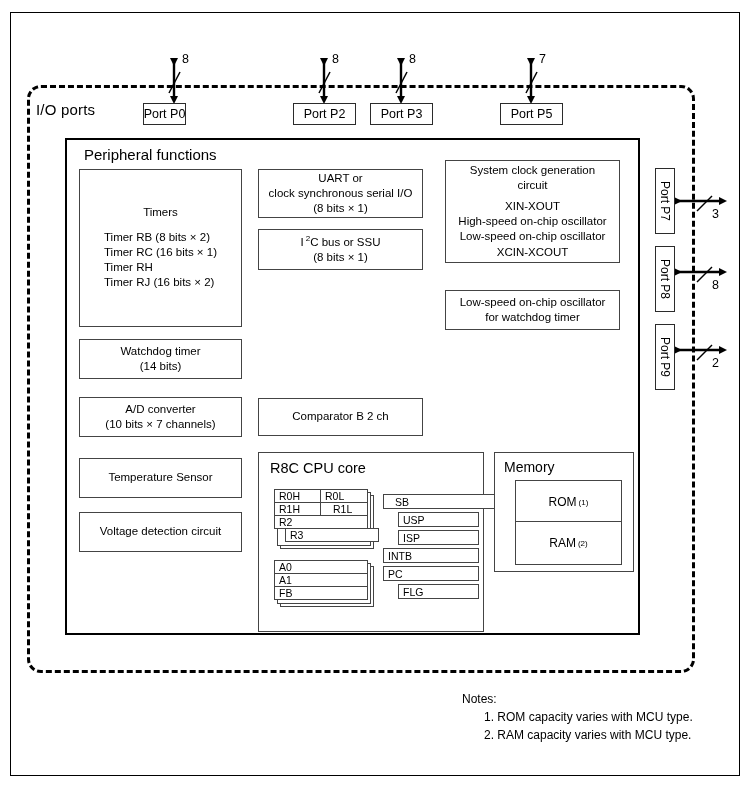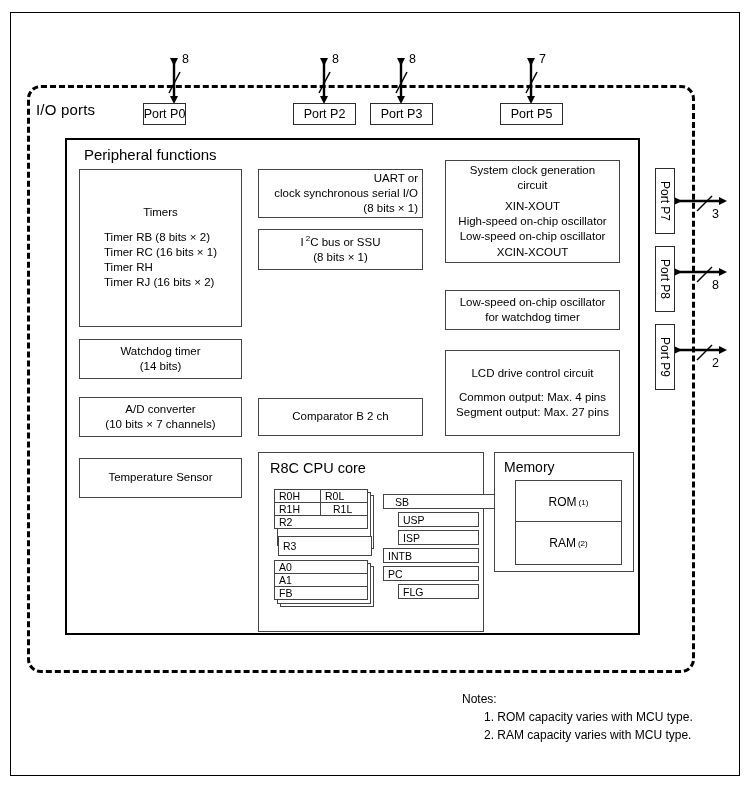--- a/index.html
+++ b/index.html
@@ -255,22 +255,25 @@
 
   <div class="abs fblock" style="left:79px;top:397px;width:163px;height:40px;">
     <span class="t">A/D converter</span>
     <span class="t">(10 bits × 7 channels)</span>
   </div>
 
   <div class="abs fblock" style="left:79px;top:458px;width:163px;height:40px;">
     <span class="t">Temperature Sensor</span>
   </div>
 
-
-  <div class="abs fblock" style="left:258px;top:169px;width:165px;height:49px;align-items:flex-end;">
+  <div class="abs fblock" style="left:79px;top:512px;width:163px;height:40px;">
+    <span class="t">Voltage detection circuit</span>
+  </div>
+
+  <div class="abs fblock" style="left:258px;top:169px;width:165px;height:49px;">
     <span class="t">UART or</span>
     <span class="t">clock synchronous serial I/O</span>
     <span class="t">(8 bits × 1)</span>
   </div>
 
   <div class="abs fblock" style="left:258px;top:229px;width:165px;height:41px;">
     <span class="t"><span>I</span><sup class="sup">2</sup><span>C bus or SSU</span></span>
     <span class="t">(8 bits × 1)</span>
   </div>
 
@@ -286,39 +289,33 @@
     <span class="t">High-speed on-chip oscillator</span>
     <span class="t">Low-speed on-chip oscillator</span>
     <span class="t">XCIN-XCOUT</span>
   </div>
 
   <div class="abs fblock" style="left:445px;top:290px;width:175px;height:40px;">
     <span class="t">Low-speed on-chip oscillator</span>
     <span class="t">for watchdog timer</span>
   </div>
 
-  <div class="abs fblock" style="left:445px;top:350px;width:175px;height:86px;">
-    <span class="t">LCD drive control circuit</span>
-    <span class="gap"></span>
-    <span class="t">Common output: Max. 4 pins</span>
-    <span class="t">Segment output: Max. 27 pins</span>
-  </div>
 
   <div class="abs" id="cpu-box"></div>
   <div class="abs" id="cpu-title">R8C CPU core</div>
 
   <div class="abs" style="left:274px;top:489px;width:100px;height:60px;">
     <div class="abs" style="left:6px;top:6px;width:94px;height:54px;border:1px solid #444;background:#fff;"></div>
     <div class="abs" style="left:3px;top:3px;width:94px;height:54px;border:1px solid #444;background:#fff;"></div>
     <div class="regcell" style="left:0px;top:0px;width:47px;height:14px;">R0H</div>
     <div class="regcell" style="left:46px;top:0px;width:48px;height:14px;">R0L</div>
     <div class="regcell" style="left:0px;top:13px;width:47px;height:14px;">R1H</div>
     <div class="regcell" style="left:46px;top:13px;width:48px;height:14px;padding-left:12px;">R1L</div>
     <div class="regcell" style="left:0px;top:26px;width:94px;height:14px;">R2</div>
-    <div class="regcell" style="left:4px;top:39px;width:94px;height:20px;margin-top:8px;">R3</div>
+    <div class="regcell" style="left:11px;top:39px;width:94px;height:14px;">R3</div>
   </div>
 
   <div class="abs" style="left:274px;top:560px;width:100px;height:50px;">
     <div class="abs" style="left:6px;top:6px;width:94px;height:41px;border:1px solid #444;background:#fff;"></div>
     <div class="abs" style="left:3px;top:3px;width:94px;height:41px;border:1px solid #444;background:#fff;"></div>
     <div class="regcell" style="left:0px;top:0px;width:94px;height:14px;">A0</div>
     <div class="regcell" style="left:0px;top:13px;width:94px;height:14px;">A1</div>
     <div class="regcell" style="left:0px;top:26px;width:94px;height:14px;">FB</div>
   </div>
 

